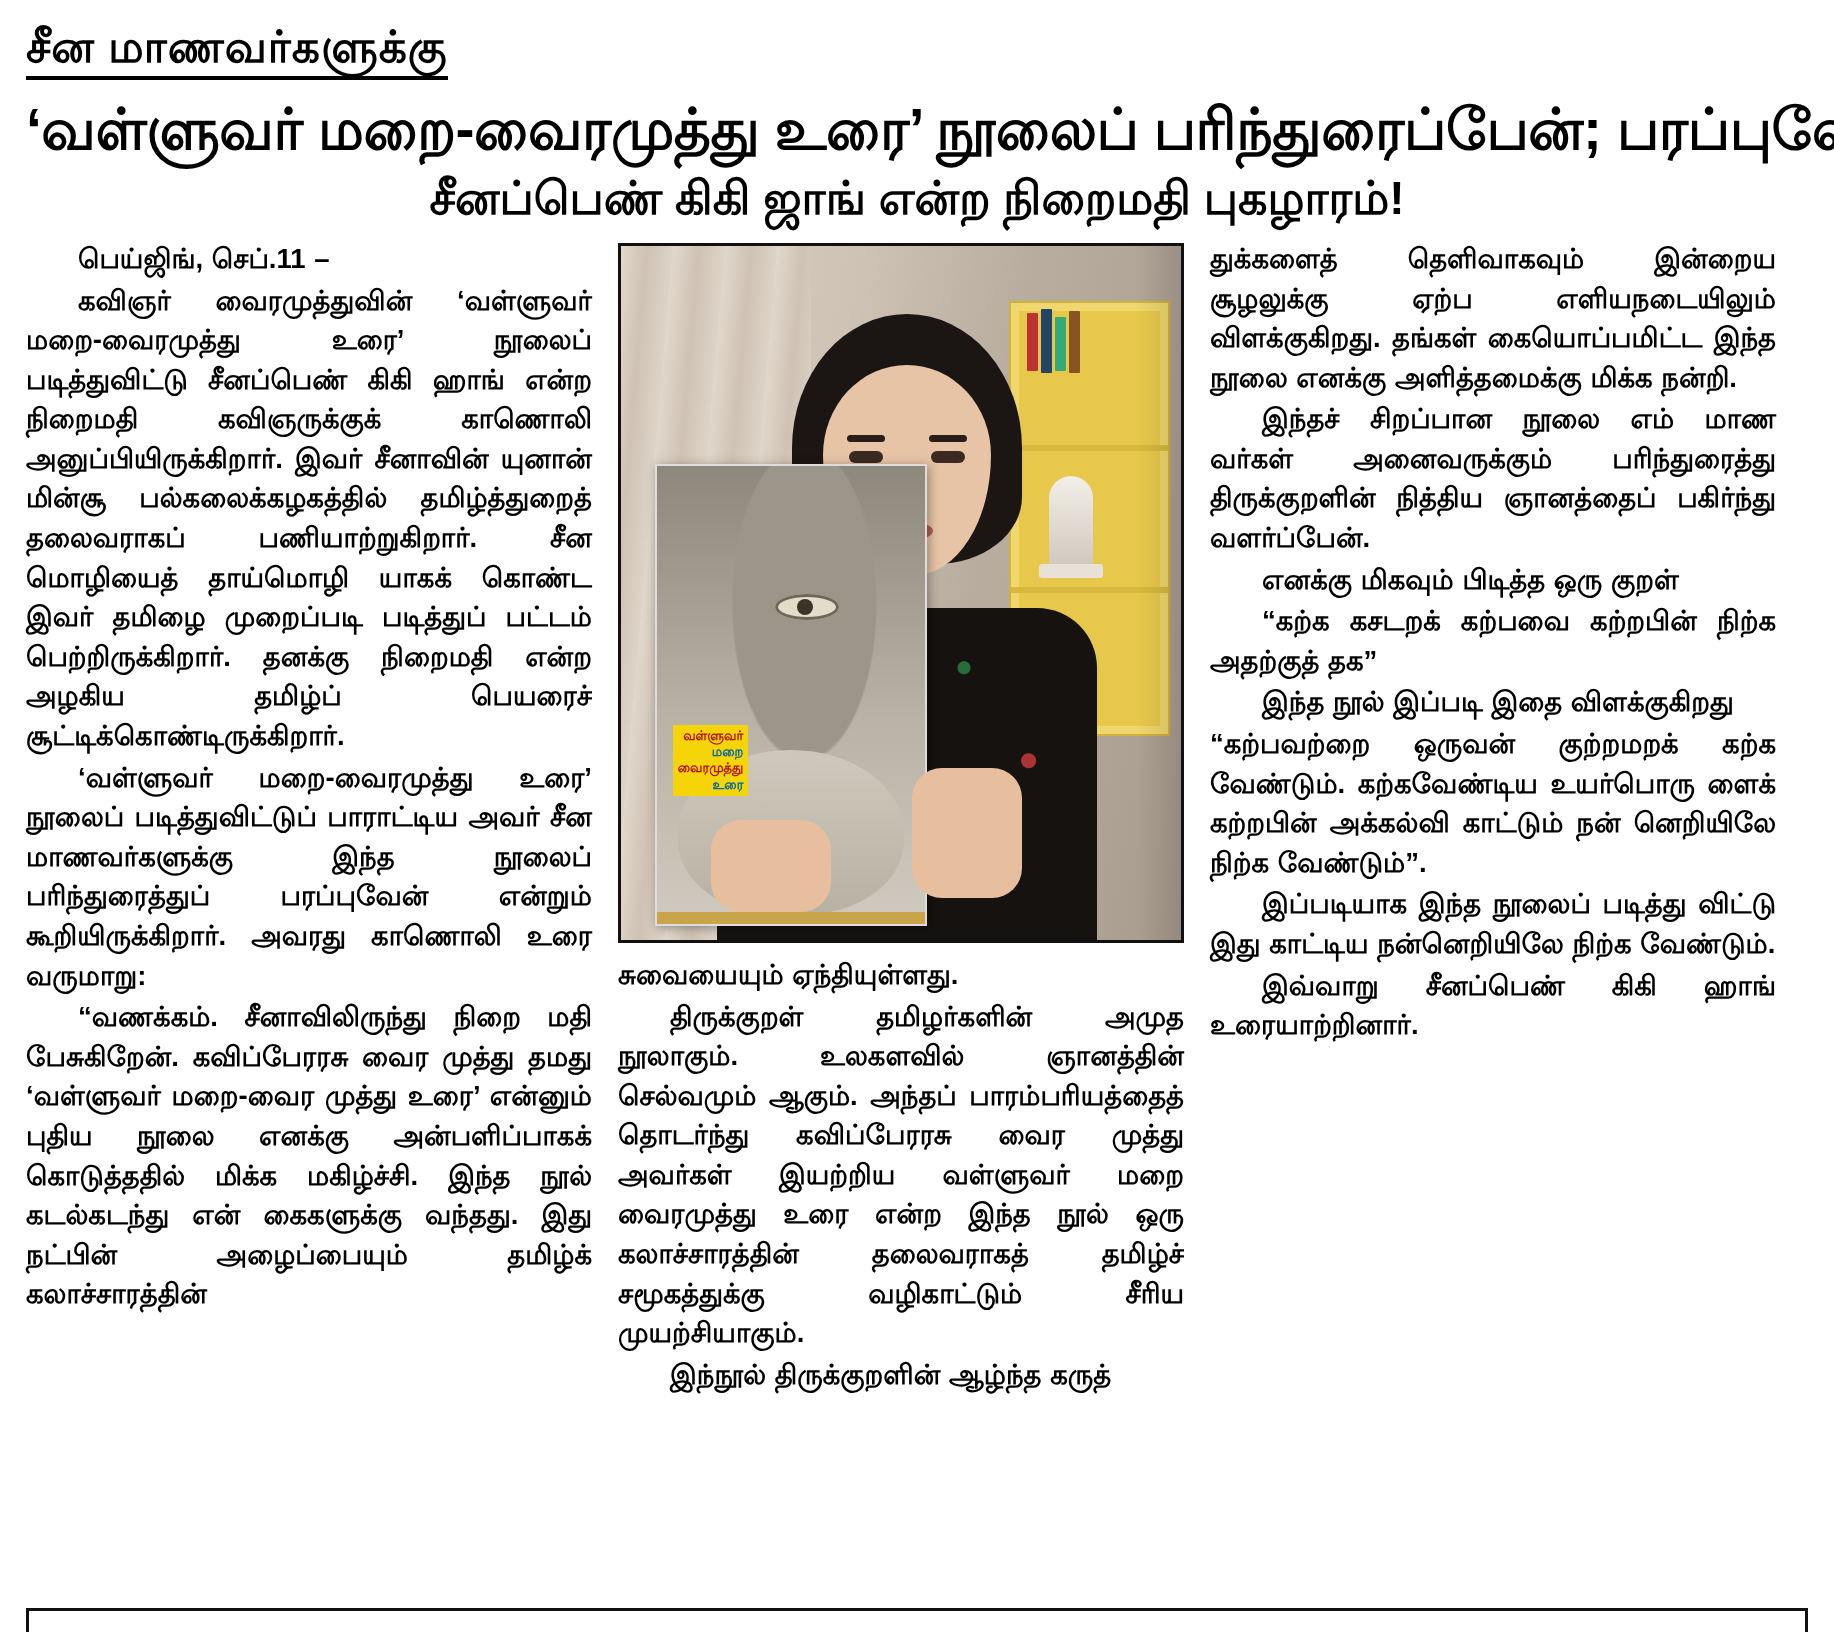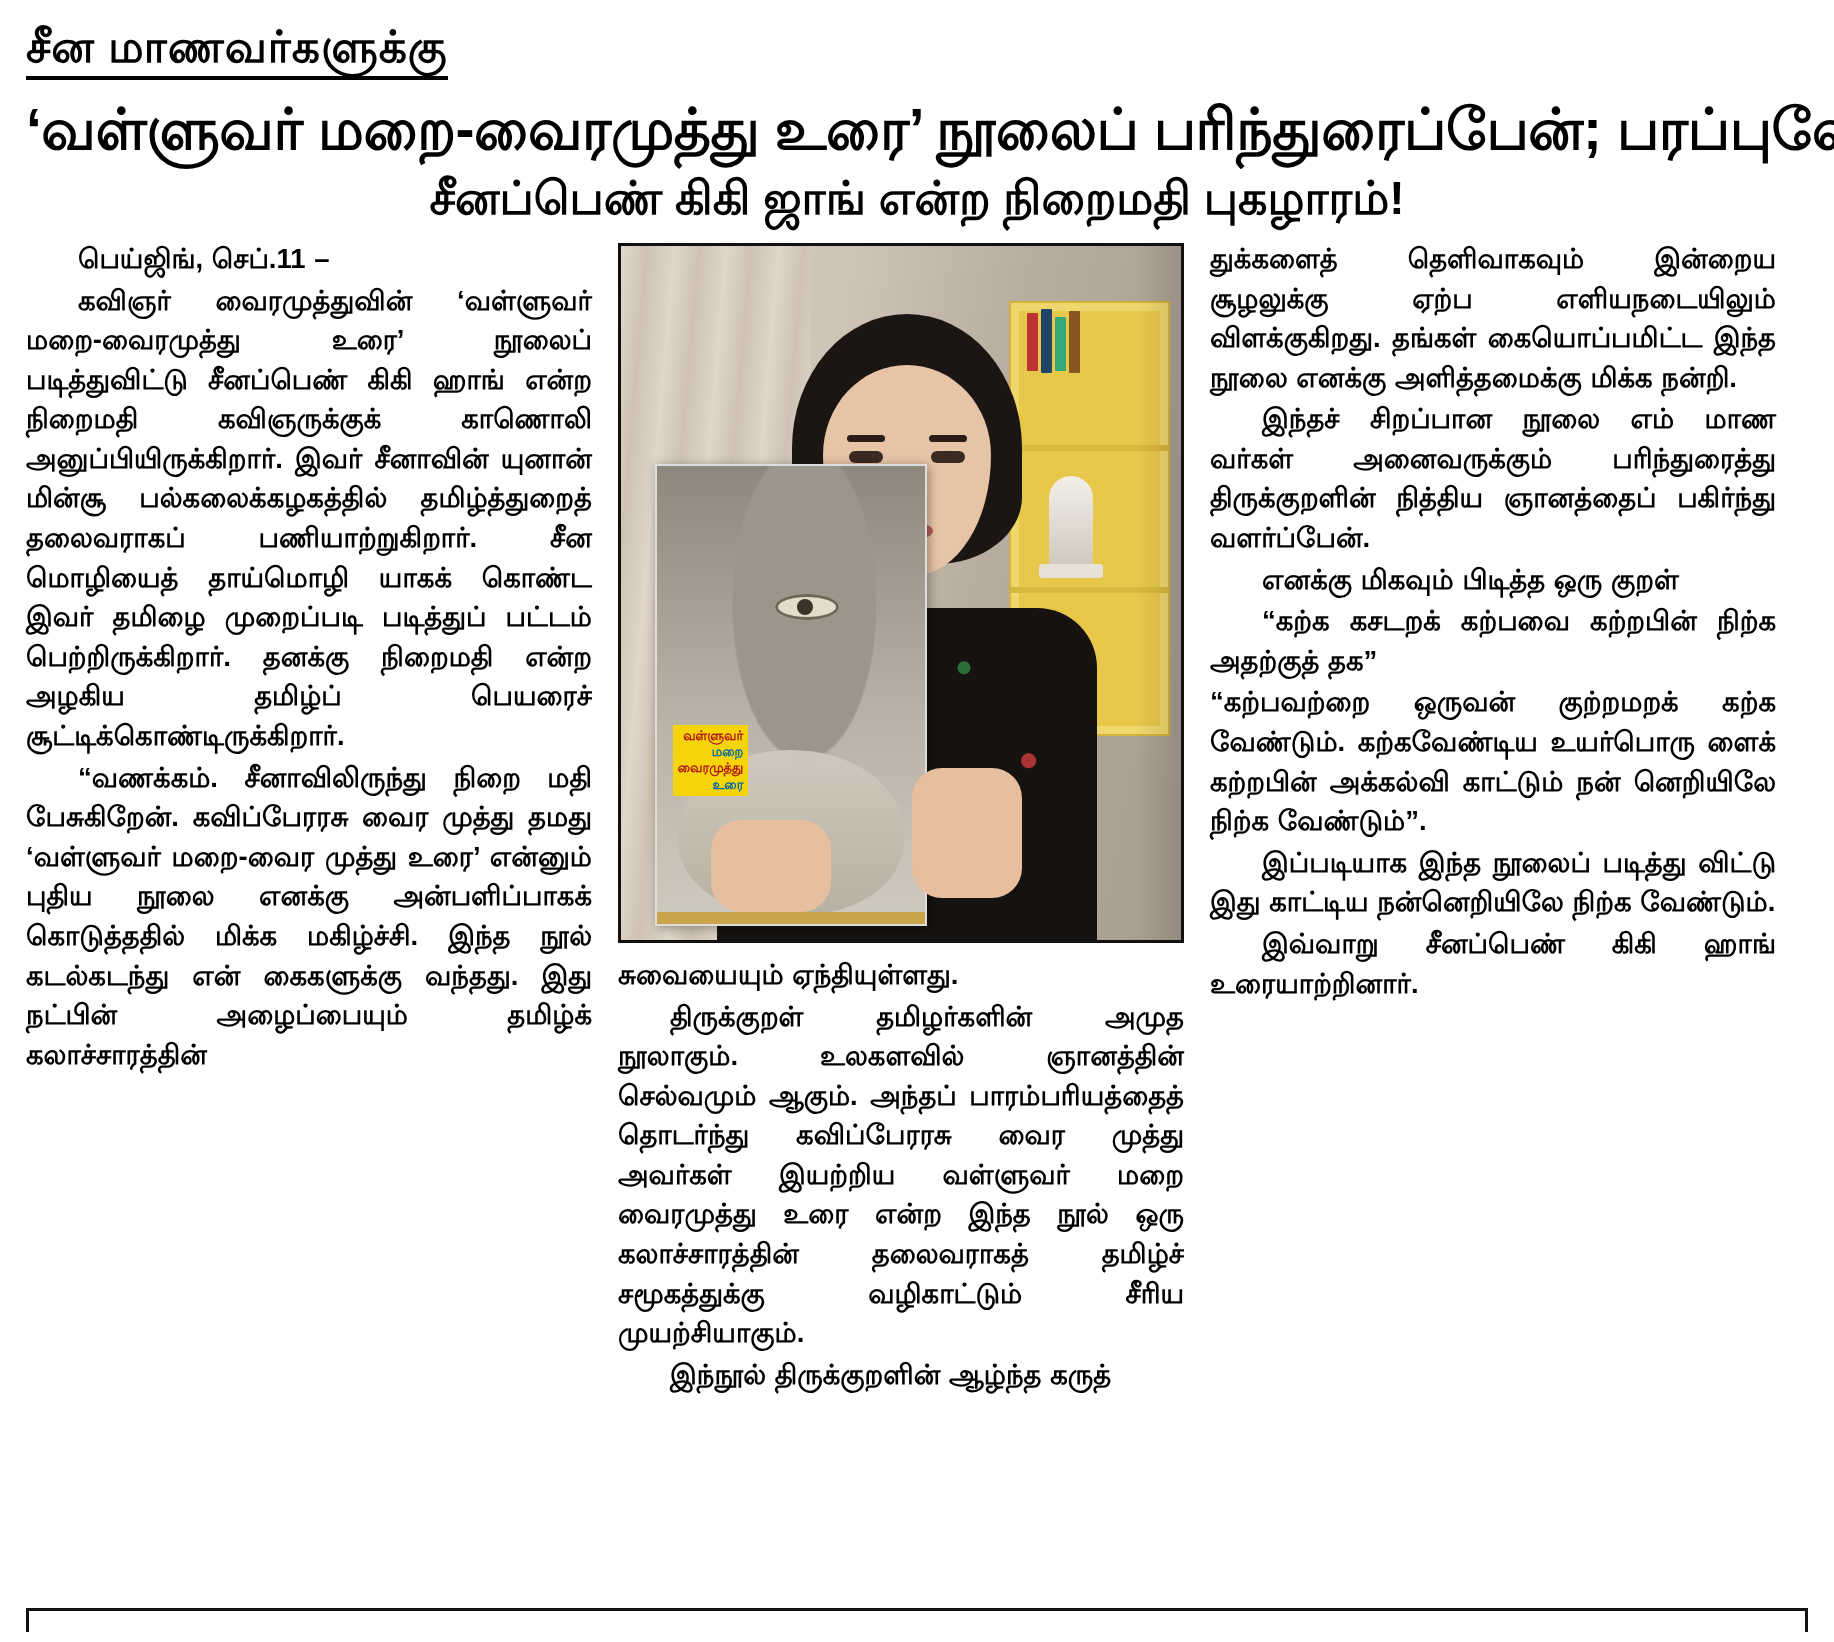--- a/index.html
+++ b/index.html
@@ -327,20 +327,21 @@
 
   <div class="headline-main">‘வள்ளுவர் மறை-வைரமுத்து உரை’ நூலைப் பரிந்துரைப்பேன்; பரப்புவேன்!</div>
 
   <div class="headline-sub">சீனப்பெண் கிகி ஜாங் என்ற நிறைமதி புகழாரம்!</div>
 
   <div class="columns">
 
     <div class="col">
       <p class="dateline">பெய்ஜிங், செப்.11 –</p>
       <p>கவிஞர் வைரமுத்துவின் ‘வள்ளுவர் மறை-வைரமுத்து உரை’ நூலைப் படித்துவிட்டு சீனப்பெண் கிகி ஹாங் என்ற நிறைமதி கவிஞருக்குக் காணொலி அனுப்பியிருக்கிறார். இவர் சீனாவின் யுனான் மின்சூ பல்கலைக்கழகத்தில் தமிழ்த்துறைத் தலைவராகப் பணியாற்றுகிறார். சீன மொழியைத் தாய்மொழி யாகக் கொண்ட இவர் தமிழை முறைப்படி படித்துப் பட்டம் பெற்றிருக்கிறார். தனக்கு நிறைமதி என்ற அழகிய தமிழ்ப் பெயரைச் சூட்டிக்கொண்டிருக்கிறார்.</p>
+      <p>‘வள்ளுவர் மறை-வைரமுத்து உரை’ நூலைப் படித்துவிட்டுப் பாராட்டிய அவர் சீன மாணவர்களுக்கு இந்த நூலைப் பரிந்துரைத்துப் பரப்புவேன் என்றும் கூறியிருக்கிறார். அவரது காணொலி உரை வருமாறு:</p>
       <p>“வணக்கம். சீனாவிலிருந்து நிறை மதி பேசுகிறேன். கவிப்பேரரசு வைர முத்து தமது ‘வள்ளுவர் மறை-வைர முத்து உரை’ என்னும் புதிய நூலை எனக்கு அன்பளிப்பாகக் கொடுத்ததில் மிக்க மகிழ்ச்சி. இந்த நூல் கடல்கடந்து என் கைகளுக்கு வந்தது. இது நட்பின் அழைப்பையும் தமிழ்க் கலாச்சாரத்தின்</p>
     </div>
 
     <div class="col">
 
       <div class="photo-wrap">
         <div class="room"></div>
         <div class="curtain"></div>
 
         <div class="shelf">
@@ -389,20 +390,21 @@
       <p class="noindent">சுவையையும் ஏந்தியுள்ளது.</p>
       <p>திருக்குறள் தமிழர்களின் அமுத நூலாகும். உலகளவில் ஞானத்தின் செல்வமும் ஆகும். அந்தப் பாரம்பரியத்தைத் தொடர்ந்து கவிப்பேரரசு வைர முத்து அவர்கள் இயற்றிய வள்ளுவர் மறை வைரமுத்து உரை என்ற இந்த நூல் ஒரு கலாச்சாரத்தின் தலைவராகத் தமிழ்ச் சமூகத்துக்கு வழிகாட்டும் சீரிய முயற்சியாகும்.</p>
       <p>இந்நூல் திருக்குறளின் ஆழ்ந்த கருத்</p>
     </div>
 
     <div class="col">
       <p class="noindent">துக்களைத் தெளிவாகவும் இன்றைய சூழலுக்கு ஏற்ப எளியநடையிலும் விளக்குகிறது. தங்கள் கையொப்பமிட்ட இந்த நூலை எனக்கு அளித்தமைக்கு மிக்க நன்றி.</p>
       <p>இந்தச் சிறப்பான நூலை எம் மாண வர்கள் அனைவருக்கும் பரிந்துரைத்து திருக்குறளின் நித்திய ஞானத்தைப் பகிர்ந்து வளர்ப்பேன்.</p>
       <p>எனக்கு மிகவும் பிடித்த ஒரு குறள்</p>
       <p class="quote-line">“கற்க கசடறக் கற்பவை கற்றபின் நிற்க அதற்குத் தக”</p>
+      <p>இந்த நூல் இப்படி இதை விளக்குகிறது</p>
       <p class="noindent">“கற்பவற்றை ஒருவன் குற்றமறக் கற்க வேண்டும். கற்கவேண்டிய உயர்பொரு ளைக் கற்றபின் அக்கல்வி காட்டும் நன் னெறியிலே நிற்க வேண்டும்”.</p>
       <p>இப்படியாக இந்த நூலைப் படித்து விட்டு இது காட்டிய நன்னெறியிலே நிற்க வேண்டும்.</p>
       <p>இவ்வாறு சீனப்பெண் கிகி ஹாங் உரையாற்றினார்.</p>
     </div>
 
   </div>
 
   <div class="bottom-rule"></div>
 </div>
 

